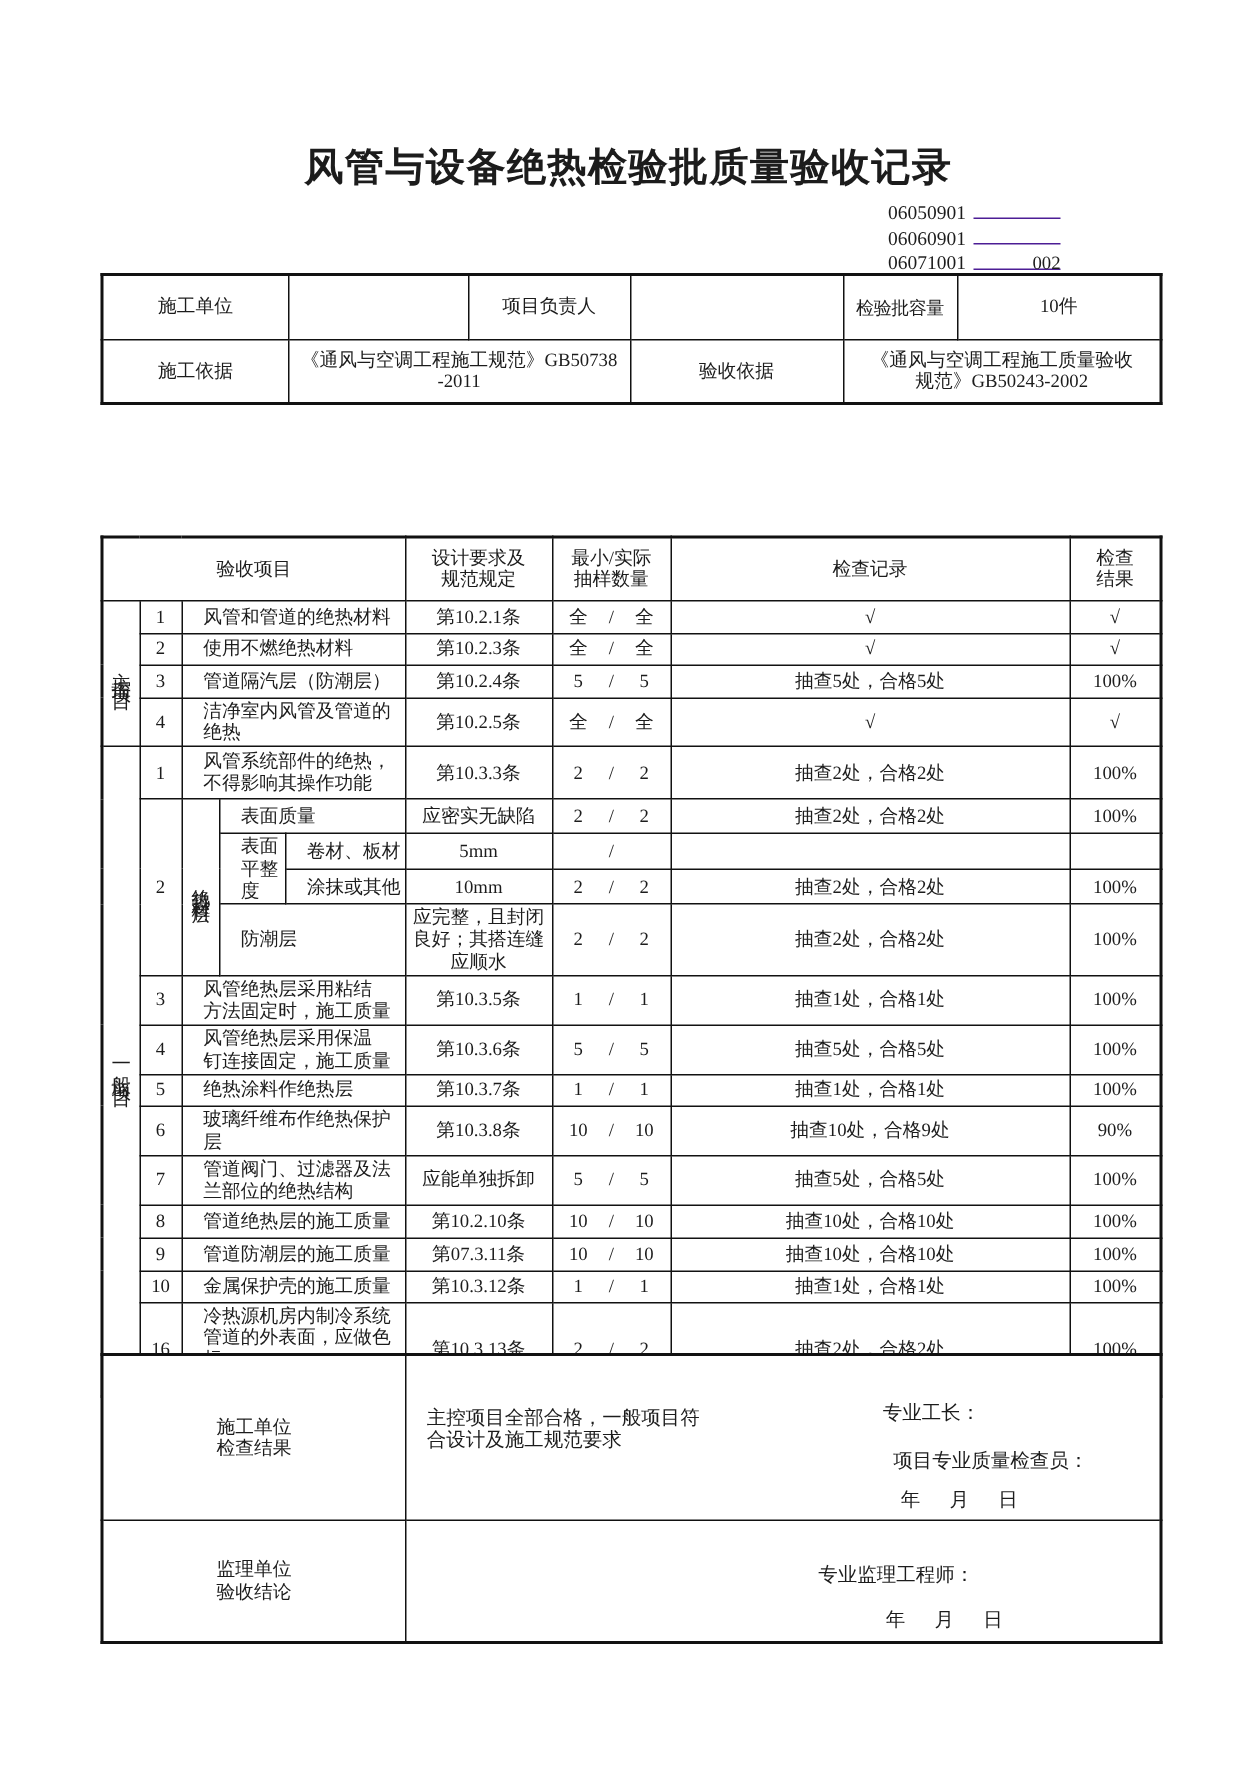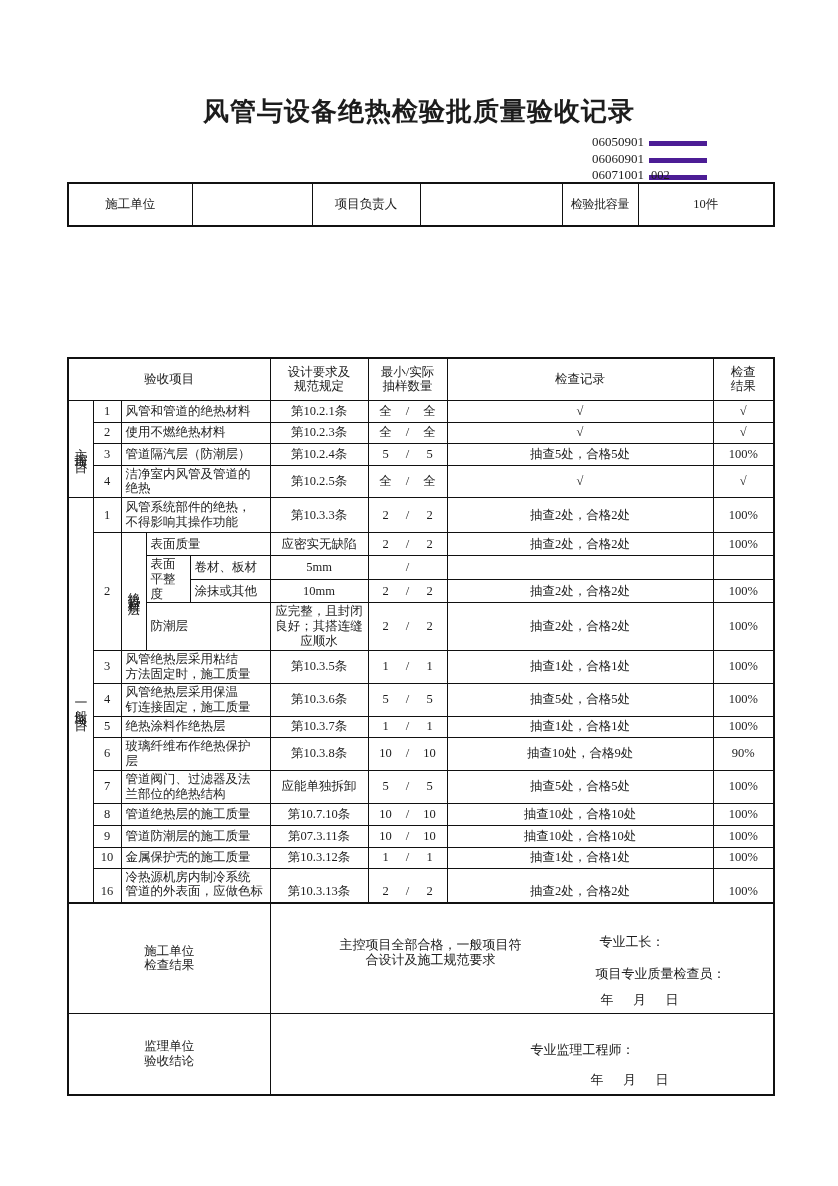--- a/index.html
+++ b/index.html
@@ -5,45 +5,45 @@
   * { margin:0; padding:0; box-sizing:border-box; }
   body { background:#fff; font-family:"Liberation Serif","DejaVu Serif",serif; color:#1c1c1c; }
   .page { position:relative; width:838px; height:1186px; background:#fff; overflow:hidden; }
 
   .doc-title { position:absolute; top:94px; left:0; width:838px; text-align:center;
     font-family:"Liberation Sans","DejaVu Sans",sans-serif;
     font-size:26px; font-weight:bold; letter-spacing:1px; }
 
   .codes { position:absolute; top:133px; left:592px; font-size:13px; line-height:16px; }
   .code-line { white-space:nowrap; }
-  .fill-line { display:inline-block; width:58px; border-bottom:5px solid #4c1d95;
-    height:13px; margin-left:5px; vertical-align:baseline; font-size:12.5px; padding-left:2px; }
+  .fill-line { display:inline-block; width:58px; border-bottom:1px solid #4c1d95;
+    height:13px; margin-left:5px; vertical-align:baseline; font-size:12.5px; padding-left:2px;text-align:right; }
 
   table { border-collapse:collapse; table-layout:fixed; background:#fff; }
   .frame { border:2px solid #111; position:absolute; left:67px; width:706px; }
   td { border:1px solid #111; font-size:12.5px; line-height:1.18; text-align:center;
        vertical-align:middle; padding:1px 2px; overflow:hidden; }
 
   .pre { white-space:pre-line; }
-  .left { text-align:left; padding-left:4px; }
+  .left { text-align:left; padding-left:14px; }
   .tight { font-size:12px; letter-spacing:-0.3px; }
 
   .vert { writing-mode:vertical-lr; text-orientation:upright; display:inline-block;
           letter-spacing:5px; font-size:13px; }
   .vert-sm { letter-spacing:3px; font-size:12.5px; }
 
   .samp { display:flex; align-items:center; justify-content:center; }
   .samp .s-min, .samp .s-act { flex:1 1 0; text-align:center; }
   .samp .s-slash { width:14px; text-align:center; font-style:normal; }
 
   .check { font-style:italic; }
 
   .sig-cell { position:relative; padding:0; }
   .abs { position:absolute; white-space:pre; font-size:13px; }
-  .concl { position:absolute; white-space:pre-line; font-size:13px; text-align:center; }
+  .concl { position:absolute; white-space:pre-line; font-size:13px; text-align:left; }
 </style>
 </head>
 <body>
 
 <div class="page">
 
   <div class="doc-title">风管与设备绝热检验批质量验收记录</div>
 
   <div class="codes">
     <div class="code-line"><span>06050901</span><span class="fill-line"></span></div>
@@ -61,20 +61,28 @@
         <col style="width:136px">
       </colgroup>
     <tbody>
     <tr style="height:43px">
       <td>施工单位</td>
       <td></td>
       <td>项目负责人</td>
       <td></td>
       <td class="tight">检验批容量</td>
       <td>10件</td>
+    </tr>
+    <tr style="height:43px">
+      <td>施工依据</td>
+      <td colspan="2" class="pre">《通风与空调工程施工规范》GB50738
+-2011</td>
+      <td>验收依据</td>
+      <td colspan="2" class="pre">《通风与空调工程施工质量验收
+规范》GB50243-2002</td>
     </tr>
   </tbody>
     </table>
 
   <table class="frame" style="top:357px;font-family:Liberation Serif, serif;">
     <colgroup>
         <col style="width:25px">
         <col style="width:28px">
         <col style="width:25px">
         <col style="width:44px">
@@ -299,21 +307,21 @@
               <span class="s-slash">/</span>
               <span class="s-act">5</span>
             </div>
           </td>
       <td>抽查5处，合格5处</td>
       <td>100%</td>
     </tr>
     <tr style="height:22px">
       <td>8</td>
       <td colspan="3" class="left">管道绝热层的施工质量</td>
-      <td>第10.7.10条</td>
+      <td>第10.2.10条</td>
       <td>
             <div class="samp">
               <span class="s-min">10</span>
               <span class="s-slash">/</span>
               <span class="s-act">10</span>
             </div>
           </td>
       <td>抽查10处，合格10处</td>
       <td>100%</td>
     </tr>
@@ -369,29 +377,29 @@
         <col style="width:202px">
         <col style="width:504px">
       </colgroup>
     <tbody>
         <tr style="height:110px">
       <td class="pre">施工单位
 检查结果</td>
       <td class="sig-cell">
         <div class="concl" style="left:14px; top:33px; width:292px;">主控项目全部合格，一般项目符
 合设计及施工规范要求</div>
-        <span class="abs" style="left:329px; top:30px;">专业工长：</span>
+        <span class="abs" style="left:318px; top:30px;">专业工长：</span>
         <span class="abs" style="left:294px; top:62px;margin-left:31px;">项目专业质量检查员：</span>
         <span class="abs" style="left:330px; top:88px;">年      月      日</span>
       </td>
     </tr>
     <tr style="height:82px">
       <td class="pre">监理单位
 验收结论</td>
       <td class="sig-cell">
-        <span class="abs" style="left:260px; top:28px;">专业监理工程师：</span>
+        <span class="abs" style="left:275px; top:28px;">专业监理工程师：</span>
         <span class="abs" style="left:320px; top:58px;">年      月      日</span>
       </td>
     </tr>
   </tbody>
     </table>
 
 </div>
 
 </body></html>

